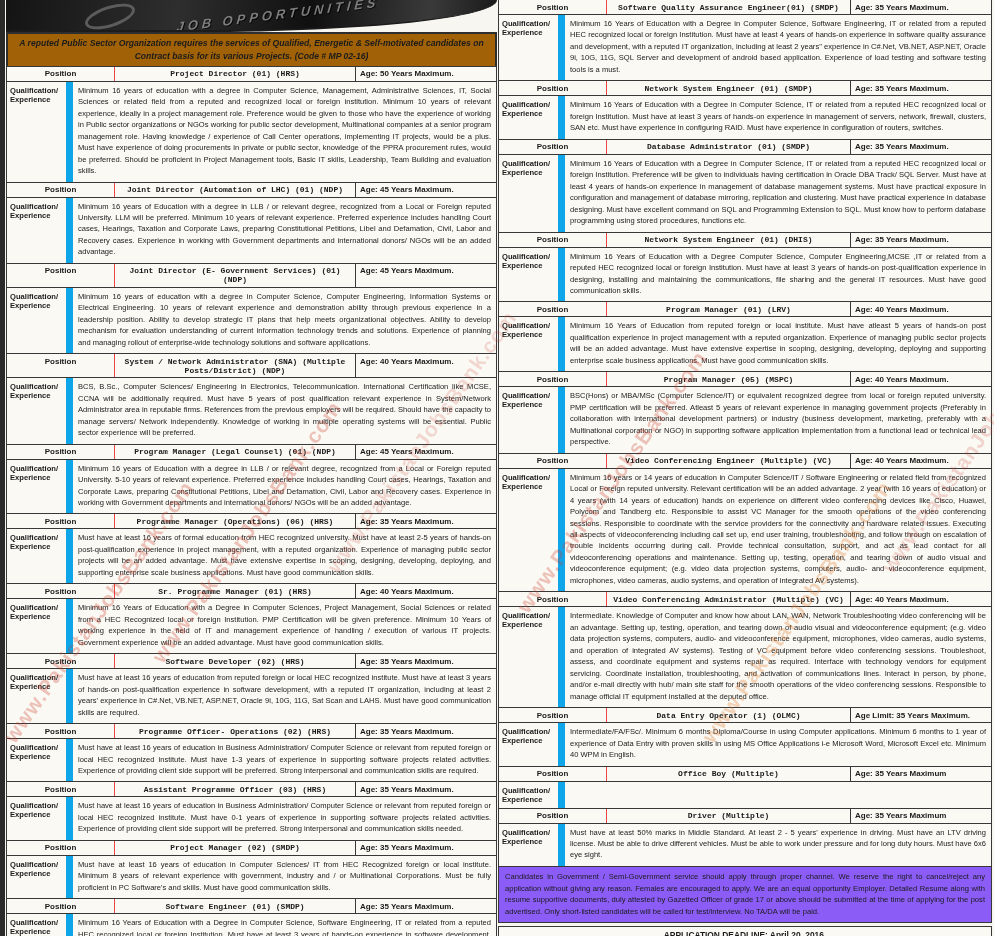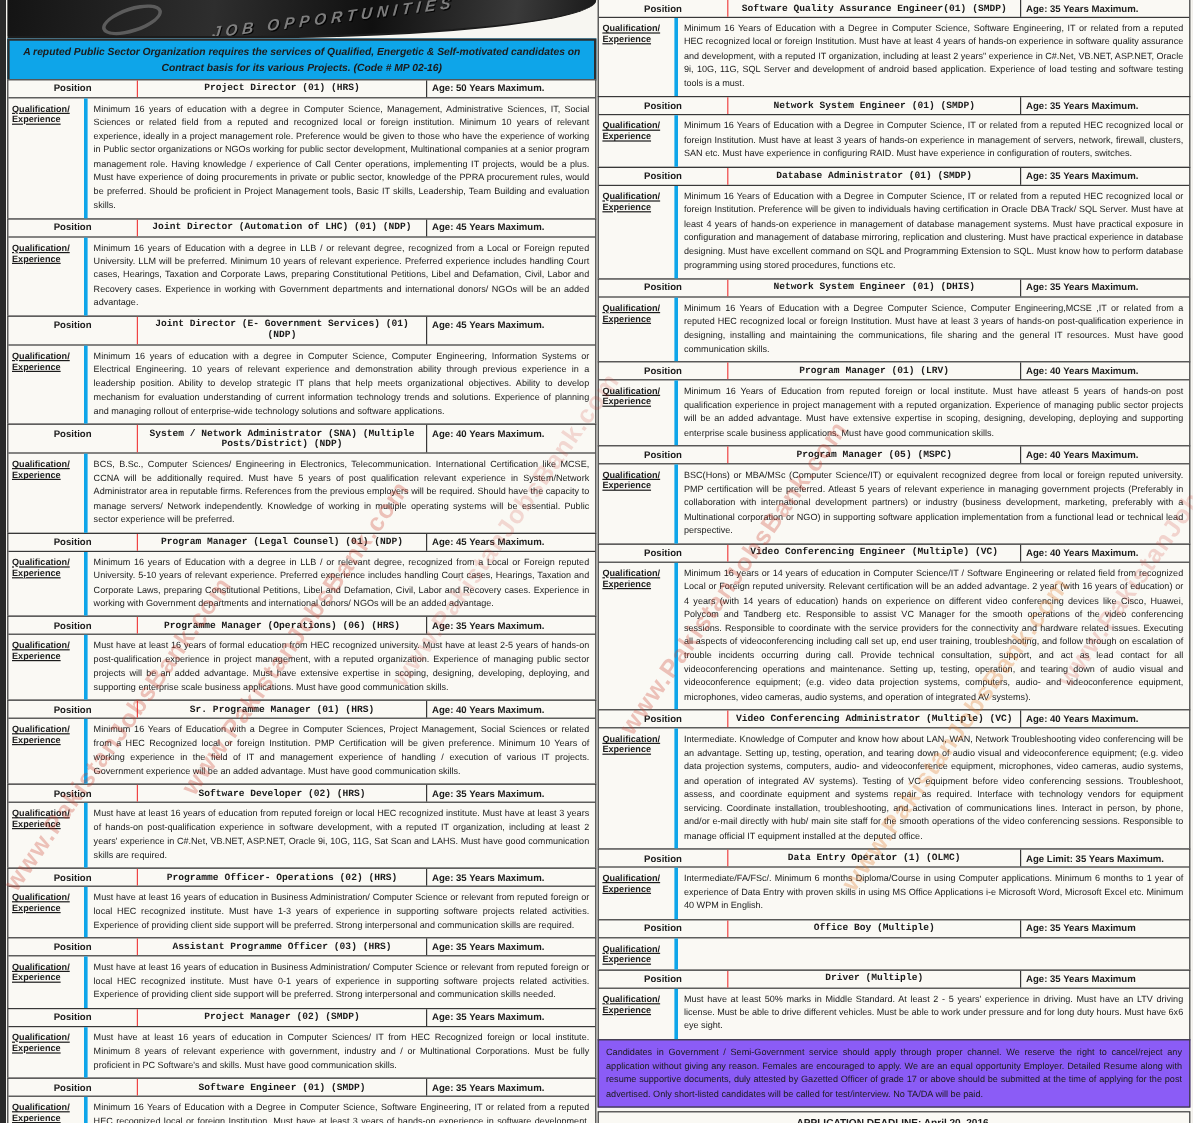--- a/index.html
+++ b/index.html
@@ -12,34 +12,34 @@
 
   
   .banner{position:relative;height:30px;background:linear-gradient(97deg,#141414 0%,#2e2e2e 35%,#101010 62%,#3a3a3a 86%,#191919 100%);
     border-bottom:2px solid #1c1c1c;overflow:hidden;border-radius:0 0 60% 0/0 0 100% 0;}
   .banner-text{position:absolute;left:170px;top:7px;color:#8f8f8f;font-weight:bold;font-style:italic;
     font-size:13px;letter-spacing:4px;transform:rotate(-7deg) skewX(-12deg);text-shadow:1px 1px 0 #000;opacity:.85;}
   .banner-swirl{position:absolute;left:78px;top:6px;width:46px;height:15px;border:3px solid #6a6a6a;
     border-radius:50%;transform:rotate(-18deg);opacity:.8;}
 
   .intro-box{border:2px solid #2e2e2e;border-bottom:1px solid #2e2e2e;padding:3px 6px;
-    font-weight:bold;font-style:italic;font-size:8.6px;line-height:1.5;text-align:center;background:#0ea5e9;}
+    font-weight:bold;font-style:italic;font-size:8.6px;line-height:1.5;text-align:center;background:#a16207;}
   .apps-line{border:1px solid #2e2e2e;border-top:none;padding:2px 4px;font-weight:bold;font-size:7.9px;
     text-align:center;background:#faf9f4;}
 
   
   .jobs{display:block;}
   .job{border:1px solid #383838;margin-top:-1px;background:#faf9f4;}
   .pos-row{display:grid;grid-template-columns:108px 1fr 140px;border-bottom:1px solid #383838;}
   .pos-row>div{padding:2.5px 4px;font-size:8px;font-weight:bold;}
   .pos-label{text-align:center;border-right:1px solid #ef4444;}
   .pos-title{text-align:center;border-right:1px solid #383838;font-family:Liberation Mono, monospace;}
   .pos-age{text-align:left;}
   .qual-row{display:grid;grid-template-columns:66px 1fr;}
-  .qual-label{padding:4px 3px;font-size:7.6px;font-weight:bold;border-right:3px solid #0ea5e9;text-decoration:underline;}
+  .qual-label{padding:4px 3px;font-size:7.6px;font-weight:bold;border-right:7px solid #0ea5e9;}
   .qual-text{padding:3px 5px 5px 5px;font-size:7.55px;line-height:1.52;text-align:justify;}
 
   
   .note-box{border:1px solid #383838;margin-top:-1px;padding:4px 6px;font-size:7.6px;line-height:1.55;
     text-align:justify;background:#8b5cf6;}
   .deadline-box{border:1px solid #383838;margin-top:3px;padding:3px 6px;background:#faf9f4;}
   .deadline-title{text-align:center;font-weight:bold;font-size:8.4px;margin-bottom:2px;}
 
   
   .wm{position:absolute;color:rgba(205,62,48,.30);font-weight:bold;font-size:21px;white-space:nowrap;

